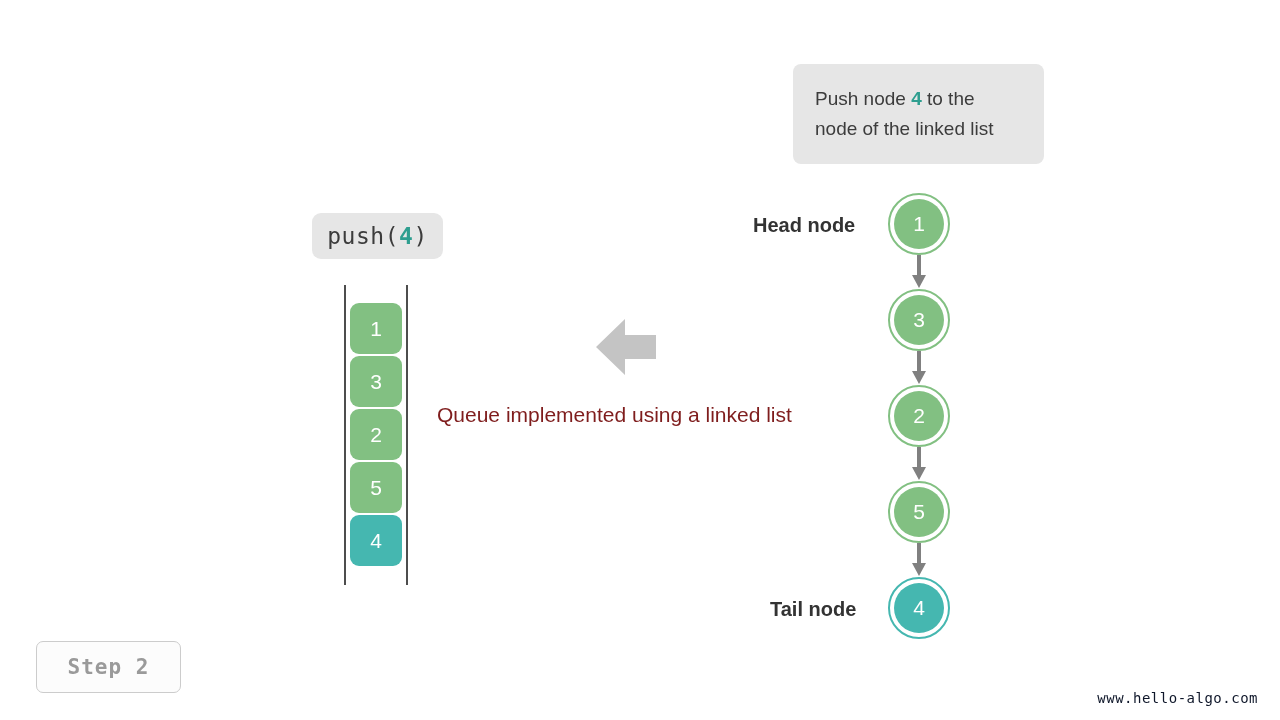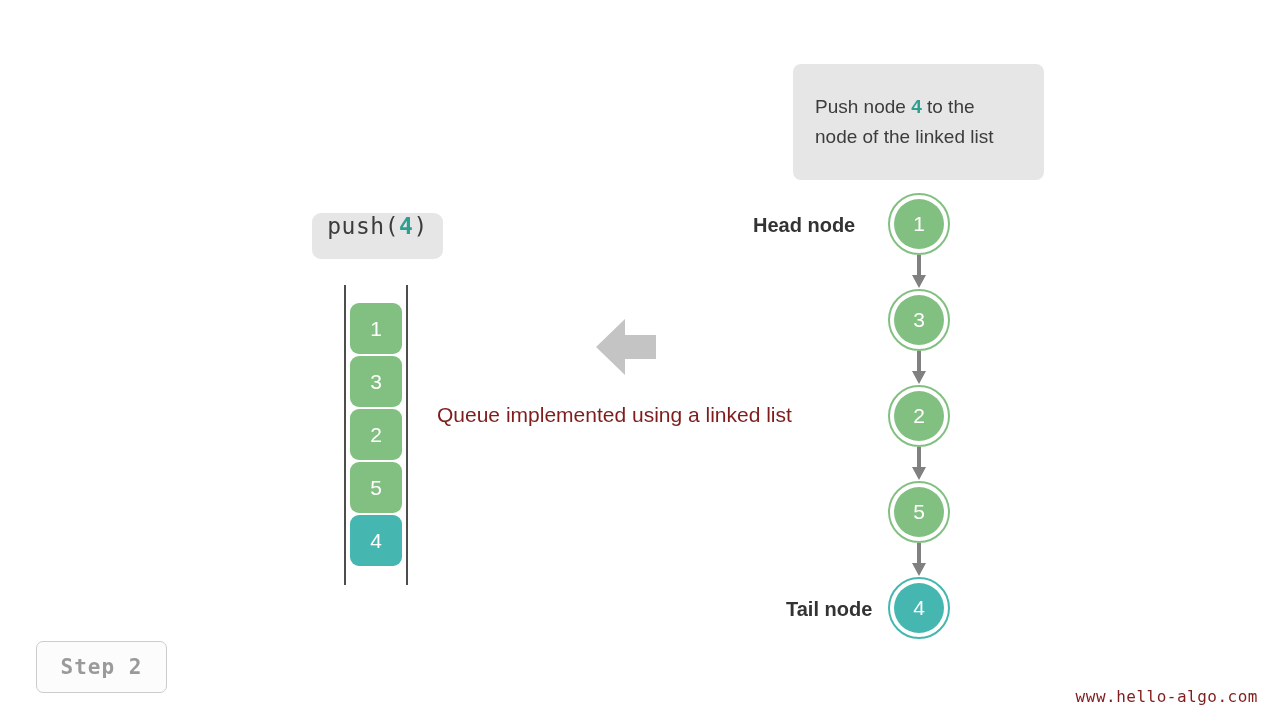--- a/index.html
+++ b/index.html
@@ -18,42 +18,42 @@
 
   
   .tooltip-box {
     position: absolute;
     left: 793px;
     top: 64px;
     width: 251px;
     box-sizing: border-box;
     background: #e6e6e6;
     border-radius: 8px;
-    padding: 28px 22px;
+    padding: 20px 22px;
     font-size: 19px;
     line-height: 30px;
     color: #3c3c3c;
   }
   .tooltip-box .accent {
     color: #2e9e8f;
     font-weight: bold;
   }
 
   
   .op-pill {
     position: absolute;
     left: 312px;
     top: 213px;
     width: 131px;
     height: 46px;
     box-sizing: border-box;
     background: #e6e6e6;
     border-radius: 9px;
     display: flex;
-    align-items: flex-start;
+    align-items: center;
     justify-content: center;
     font-family: "DejaVu Sans Mono", "Liberation Mono", monospace;
     font-size: 23px;
     color: #3c3c3c;
     letter-spacing: 0.5px;
   }
   .op-pill .accent { color: #2e9e8f; font-weight: bold; }
 
   
   .array-wrap {
@@ -156,28 +156,28 @@
   
   .side-label {
     position: absolute;
     font-size: 20px;
     font-weight: bold;
     color: #333333;
     white-space: nowrap;
     text-align: right;
   }
   .side-label.head { left: 753px; top: 214px; }
-  .side-label.tail { left: 770px; top: 598px; margin-left: 16px; }
+  .side-label.tail { left: 770px; top: 598px; }
 
   
   .step-badge {
     position: absolute;
     left: 36px;
     top: 641px;
-    width: 131px;
+    width: 145px;
     height: 52px;
     box-sizing: border-box;
     border: 1px solid #cccccc;
     border-radius: 7px;
     background: #fcfcfc;
     display: flex;
     align-items: center;
     justify-content: center;
     font-family: "DejaVu Sans Mono", "Liberation Mono", monospace;
     font-size: 21px;
@@ -185,22 +185,22 @@
     color: #9a9a9a;
     letter-spacing: 1px;
   }
 
   
   .watermark {
     position: absolute;
     right: 22px;
     bottom: 14px;
     font-family: "DejaVu Sans Mono", "Liberation Mono", monospace;
-    font-size: 16px;
-    color: #7f1d1d;
+    font-size: 14px;
+    color: #0f172a;
     letter-spacing: 0.5px;
   }
 </style>
 </head>
 <body>
 
 <div class="tooltip-box">
   <span>Push node </span><span class="accent">4</span><span> to the</span><br>
   <span>node of the linked list</span>
 </div>

